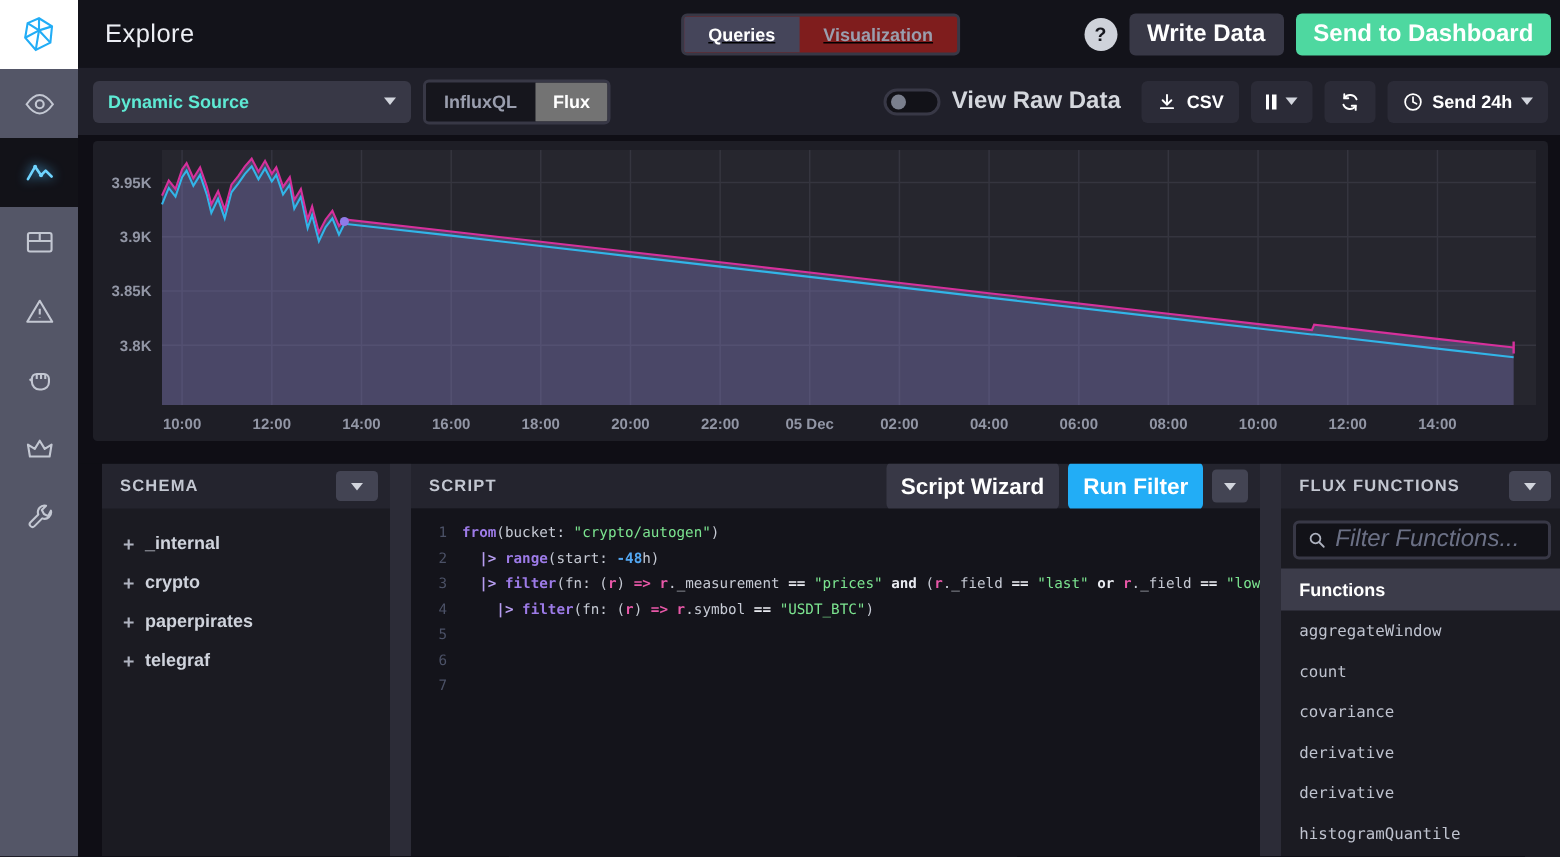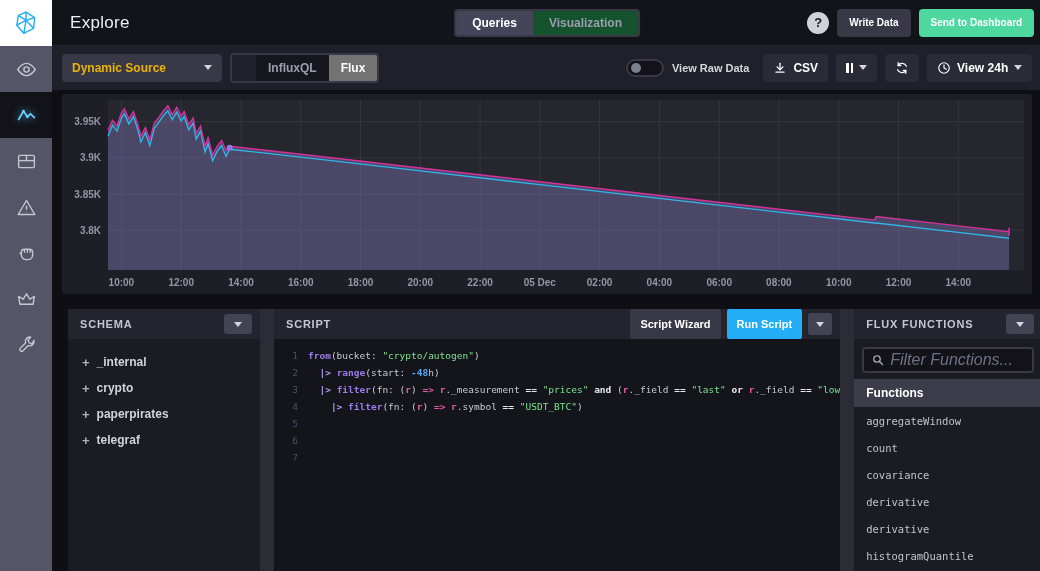--- a/index.html
+++ b/index.html
@@ -16,48 +16,48 @@
   .nav-item svg { width:21px; height:21px; }
   .nav-item.active { background:#121218; color:#6fd4ff; }
   .nav-item.active svg { filter:drop-shadow(0 0 4px rgba(80,190,255,.95)); }
 
   
   .main { flex:1; display:flex; flex-direction:column; position:relative; }
 
   .topbar { height:45px; background:#13131a; display:flex; align-items:center; position:relative; flex:0 0 45px; }
   .page-title { color:#eceef4; font-size:17px; font-weight:400; padding-left:18px; letter-spacing:.3px; }
   .tabgroup { position:absolute; left:50%; top:50%; transform:translate(-50%,-50%);
-              display:flex; border:2px solid #383846; border-radius:4px; overflow:hidden; background:#14532d; }
+              display:flex; border:2px solid #383846; border-radius:4px; overflow:hidden; background:#7f1d1d;text-decoration:underline; }
   .tab { padding:5px 16px; font-size:12px; font-weight:bold; color:#9a9eae; cursor:pointer; }
   .tab.active { background:#45455a; color:#ffffff; }
   .header-right { position:absolute; right:8px; top:50%; transform:translateY(-50%); display:flex; align-items:center; gap:8px; }
   .help-btn { width:22px; height:22px; border-radius:50%; background:#cfd2da; color:#16161d; border:none;
               font-weight:bold; font-size:13px; cursor:pointer; line-height:22px; text-align:center; }
-  .btn { border:none; border-radius:4px; height:28px; padding:0 12px; font-size:10px; font-weight:bold;
+  .btn { border:none; border-radius:4px; height:28px; padding:0 12px; font-size:16px; font-weight:bold;
          color:#ffffff; cursor:pointer; font-family:"Liberation Sans",sans-serif; }
   .btn.gray { background:#383846; }
   .btn.green { background:#4ED8A0; }
   .btn.blue { background:#22ADF6; }
 
   
   .toolbar { height:45px; background:#20202a; flex:0 0 45px; display:flex; align-items:center; padding:0 10px; }
-  .source-dd { width:160px; height:28px; background:#383846; border-radius:4px; display:flex; align-items:center;
-               padding:0 10px; color:#eab308; font-size:12px; font-weight:bold; cursor:pointer; }
+  .source-dd { width:212px; height:28px; background:#383846; border-radius:4px; display:flex; align-items:center;
+               padding:0 10px; color:#5eead4; font-size:12px; font-weight:bold; cursor:pointer; }
   .source-dd .caret { margin-left:auto; }
   .caret { width:0; height:0; border-left:4px solid transparent; border-right:4px solid transparent;
            border-top:5px solid #d2d5dd; display:inline-block; }
-  .lang-group { display:flex; margin-left:8px; border:2px solid #383846; border-radius:4px; overflow:hidden;padding-left:24px; }
+  .lang-group { display:flex; margin-left:8px; border:2px solid #383846; border-radius:4px; overflow:hidden; }
   .lang-seg { height:26px; padding:0 12px; display:flex; align-items:center; font-size:12px; font-weight:bold;
               color:#9a9eae; background:#16161d; cursor:pointer; }
   .lang-seg.active { background:#737373; color:#ffffff; }
   .toolbar-right { margin-left:auto; display:flex; align-items:center; gap:8px; }
   .toggle { width:38px; height:18px; border-radius:9px; background:#121218; border:2px solid #383846;
             position:relative; cursor:pointer; }
   .knob { width:10px; height:10px; border-radius:50%; background:#7a7f8d; position:absolute; top:2px; left:3px; }
-  .raw-label { color:#d4d7dd; font-size:11px; font-weight:bold; margin-right:6px; }
+  .raw-label { color:#d4d7dd; font-size:16px; font-weight:bold; margin-right:6px; }
   .tbtn { height:28px; background:#2b2b37; border:none; border-radius:4px; color:#fff; font-size:12px;
           font-weight:bold; display:flex; align-items:center; gap:6px; padding:0 10px; cursor:pointer;
           font-family:"Liberation Sans",sans-serif; }
   .tbtn svg { width:14px; height:14px; }
   .pausebars { display:flex; gap:2px; }
   .pausebars i { width:2.5px; height:10px; background:#fff; display:block; }
 
   
   .chart-section { flex:0 0 214px; position:relative; background:#0f0e15; }
   .chart-card { position:absolute; left:10px; right:10px; top:4px; height:200px; background:#1e1e26;
@@ -74,21 +74,21 @@
   .vdivider { width:14px; background:#2c2c37; flex:0 0 14px; cursor:col-resize; }
 
   .schema-panel { flex:0 0 192px; }
   .schema-body { padding:10px 0; }
   .schema-item { height:26px; display:flex; align-items:center; padding-left:14px; color:#cfd3dc;
                  font-size:12px; font-weight:bold; cursor:pointer; }
   .schema-item .plus { color:#aeb2bf; margin-right:7px; font-size:13px; font-weight:bold; }
 
   .script-panel { flex:1 1 auto; min-width:0; }
   .script-hd-btns { margin-left:auto; display:flex; align-items:center; gap:6px; }
-  .sbtn { height:32px; padding:0 10px; font-size:11px; }
+  .sbtn { height:32px; padding:0 10px; font-size:15px; }
   .hd-caret-sm { width:24px; height:22px; background:#434453; border:none; border-radius:3px;
                  display:flex; align-items:center; justify-content:center; cursor:pointer; }
   .editor { flex:1; background:#14141b; display:flex; overflow:hidden; font-family:"DejaVu Sans Mono",monospace;
             font-size:9.5px; line-height:17px; padding-top:8px; cursor:text; }
   .gutter { width:34px; flex:0 0 34px; text-align:right; padding-right:10px; color:#4b5166; }
   .codearea { flex:1; white-space:pre; overflow:hidden; color:#c6cad4; }
   .tk-kw { color:#9d7be8; font-weight:bold; }
   .tk-pipe { color:#b79df0; font-weight:bold; }
   .tk-str { color:#7ce490; }
   .tk-num { color:#53a7f2; font-weight:bold; }
@@ -236,21 +236,21 @@
               <polyline points="5.5,3 5.5,7.8 10,7.8"></polyline>
             <path d="M4.5 15a8 8 0 0 0 14 1.5"></path>
               <polyline points="18.5,21 18.5,16.2 14,16.2"></polyline>
           </svg>
         </button>
         <button class="tbtn">
           <svg viewBox="0 0 24 24" fill="none" stroke="currentColor" stroke-width="2" stroke-linecap="round">
             <circle cx="12" cy="12" r="9"></circle>
               <polyline points="12,6.5 12,12 16,14"></polyline>
           </svg>
-          <span>View 24h</span>
+          <span>Send 24h</span>
           <span class="caret"></span>
         </button>
       </div>
     </div>
 
     <section class="chart-section">
       <div class="chart-card" id="chart">
           <svg width="968" height="200" viewBox="0 0 968 200">
             <rect x="46" y="6" width="916" height="170" fill="#26262e"></rect>
             <line x1="59.4" y1="6" x2="59.4" y2="176" stroke="#35353f" stroke-width="1"></line>
@@ -329,21 +329,21 @@
           </div>
       </div>
 
       <div class="vdivider"></div>
 
       <div class="panel script-panel">
         <div class="panel-hd">
           <span class="panel-title">SCRIPT</span>
           <div class="script-hd-btns">
             <button class="btn gray sbtn">Script Wizard</button>
-            <button class="btn blue sbtn">Run Script</button>
+            <button class="btn blue sbtn">Run Filter</button>
             <button class="hd-caret-sm">
                 <span class="caret"></span>
               </button>
           </div>
         </div>
         <div class="editor">
           <div class="gutter" id="gutter">
               <div>1</div>
               <div>2</div>
               <div>3</div>

